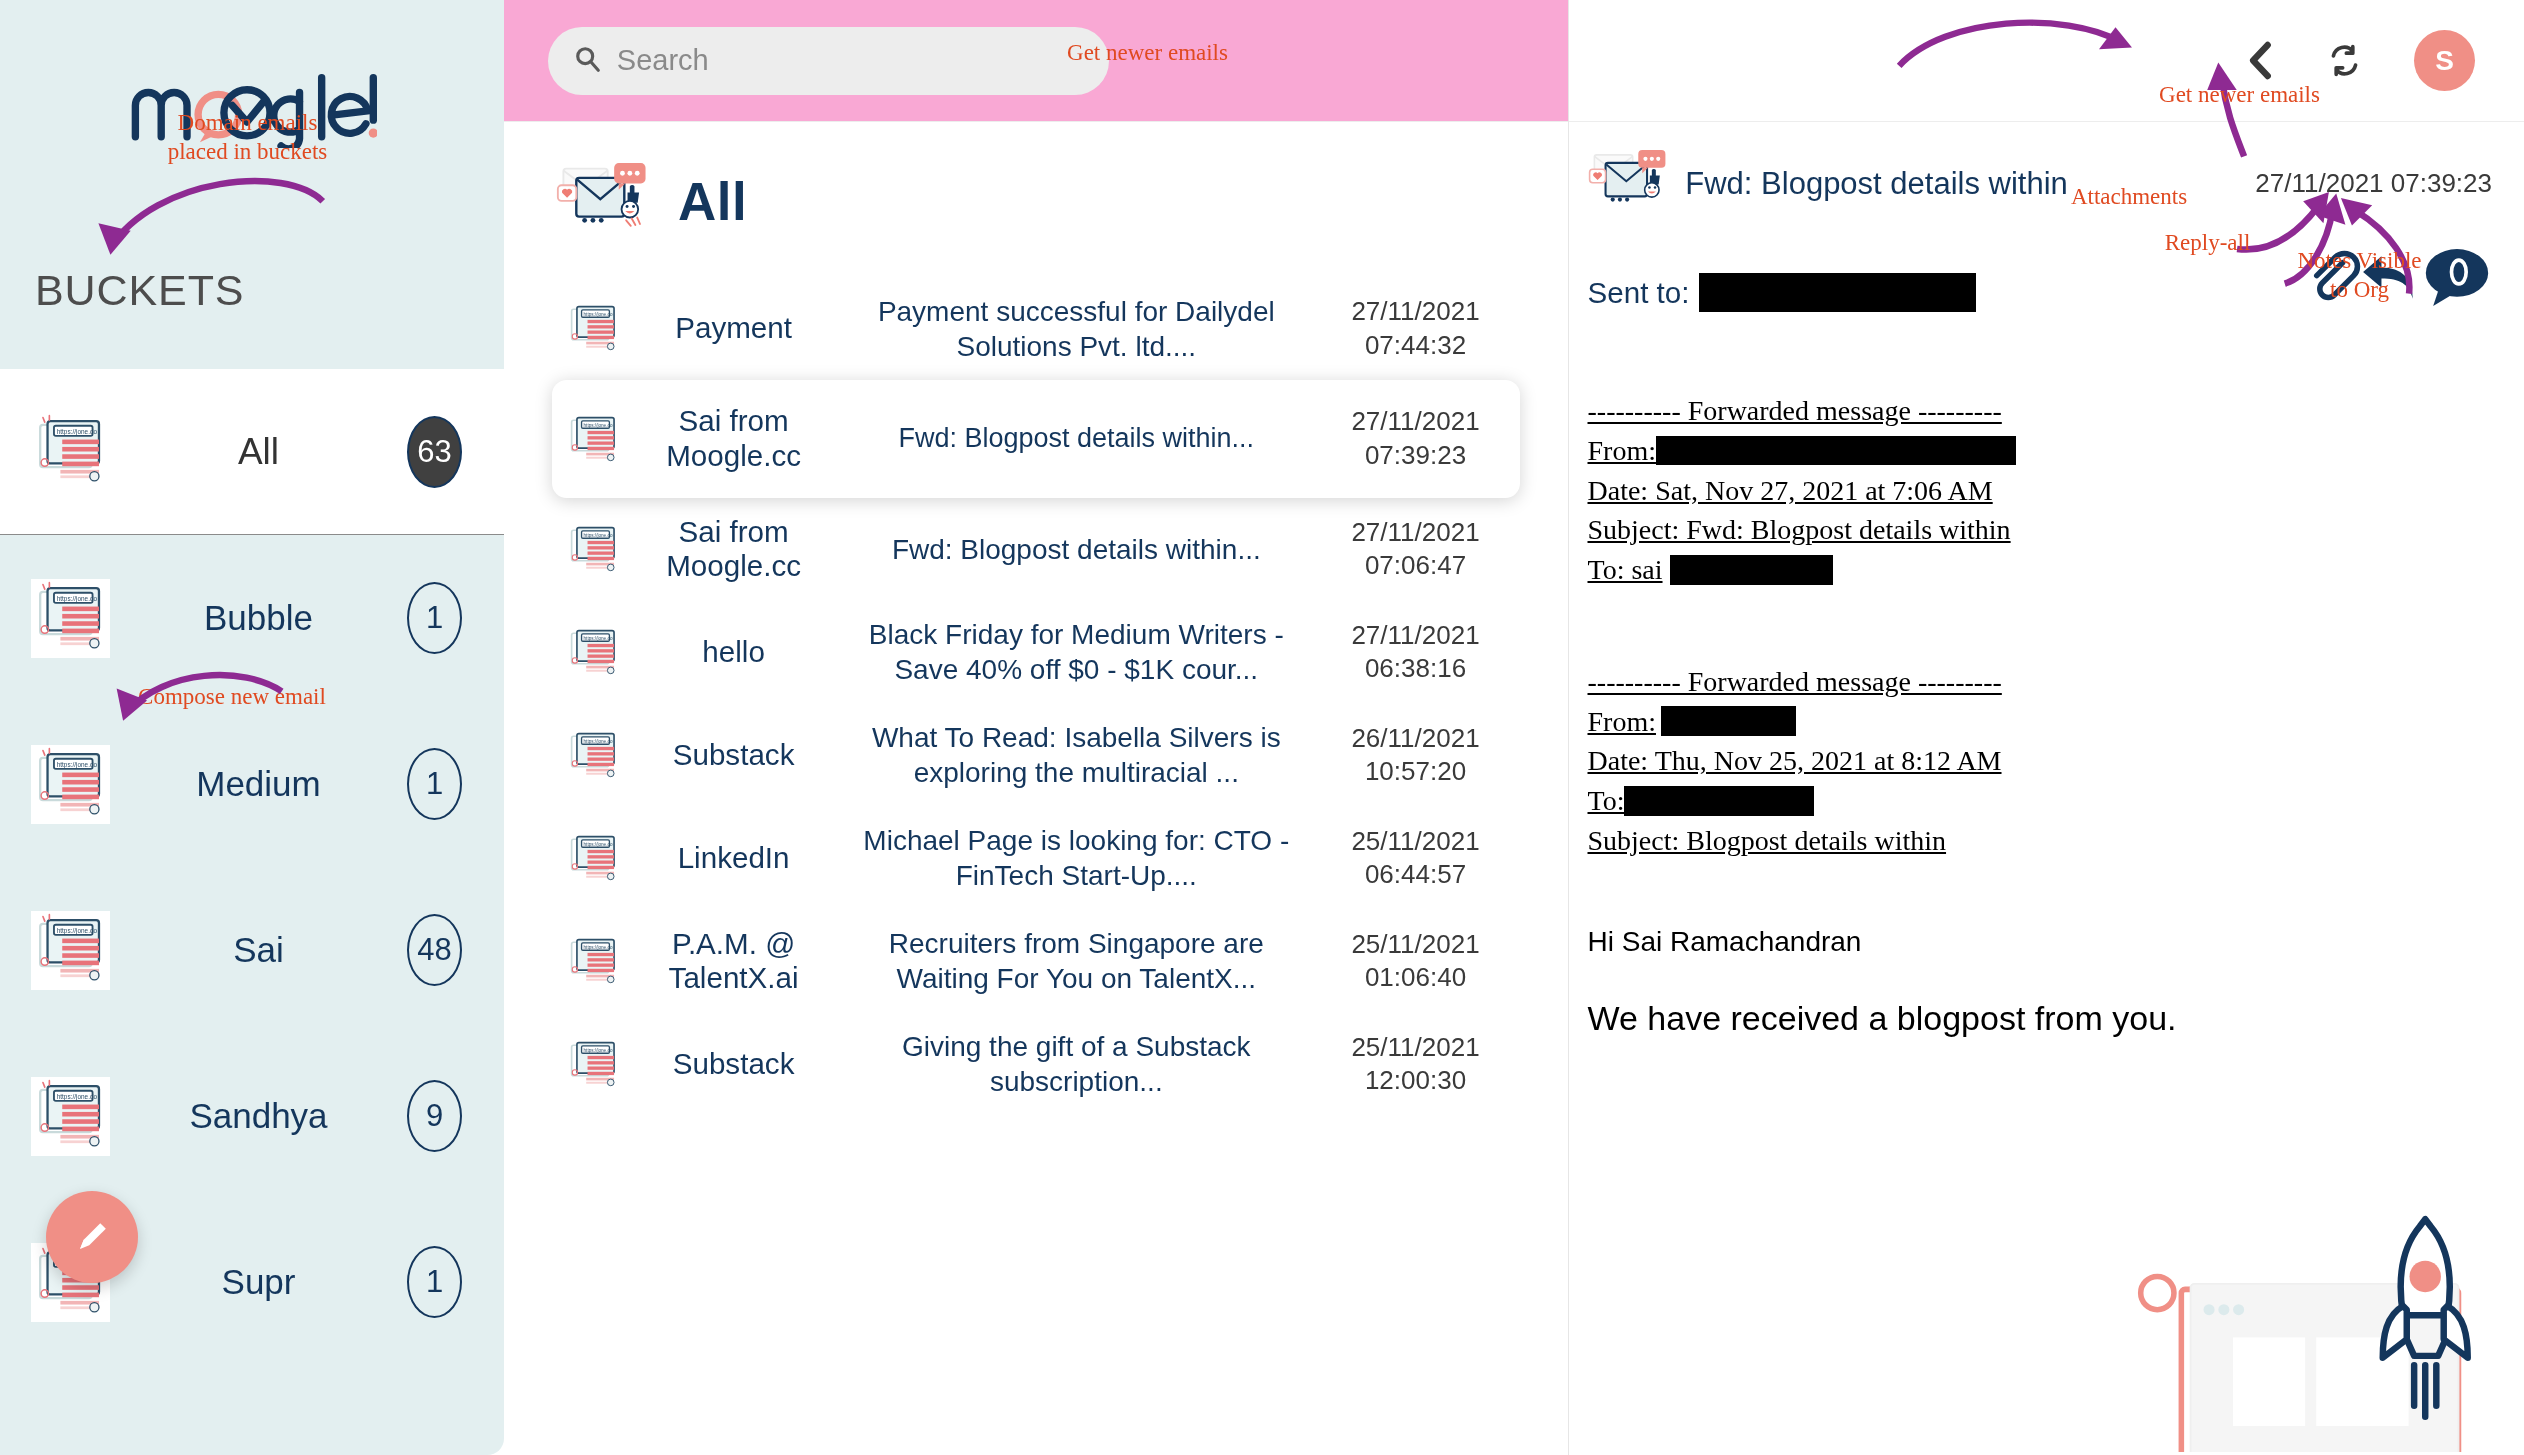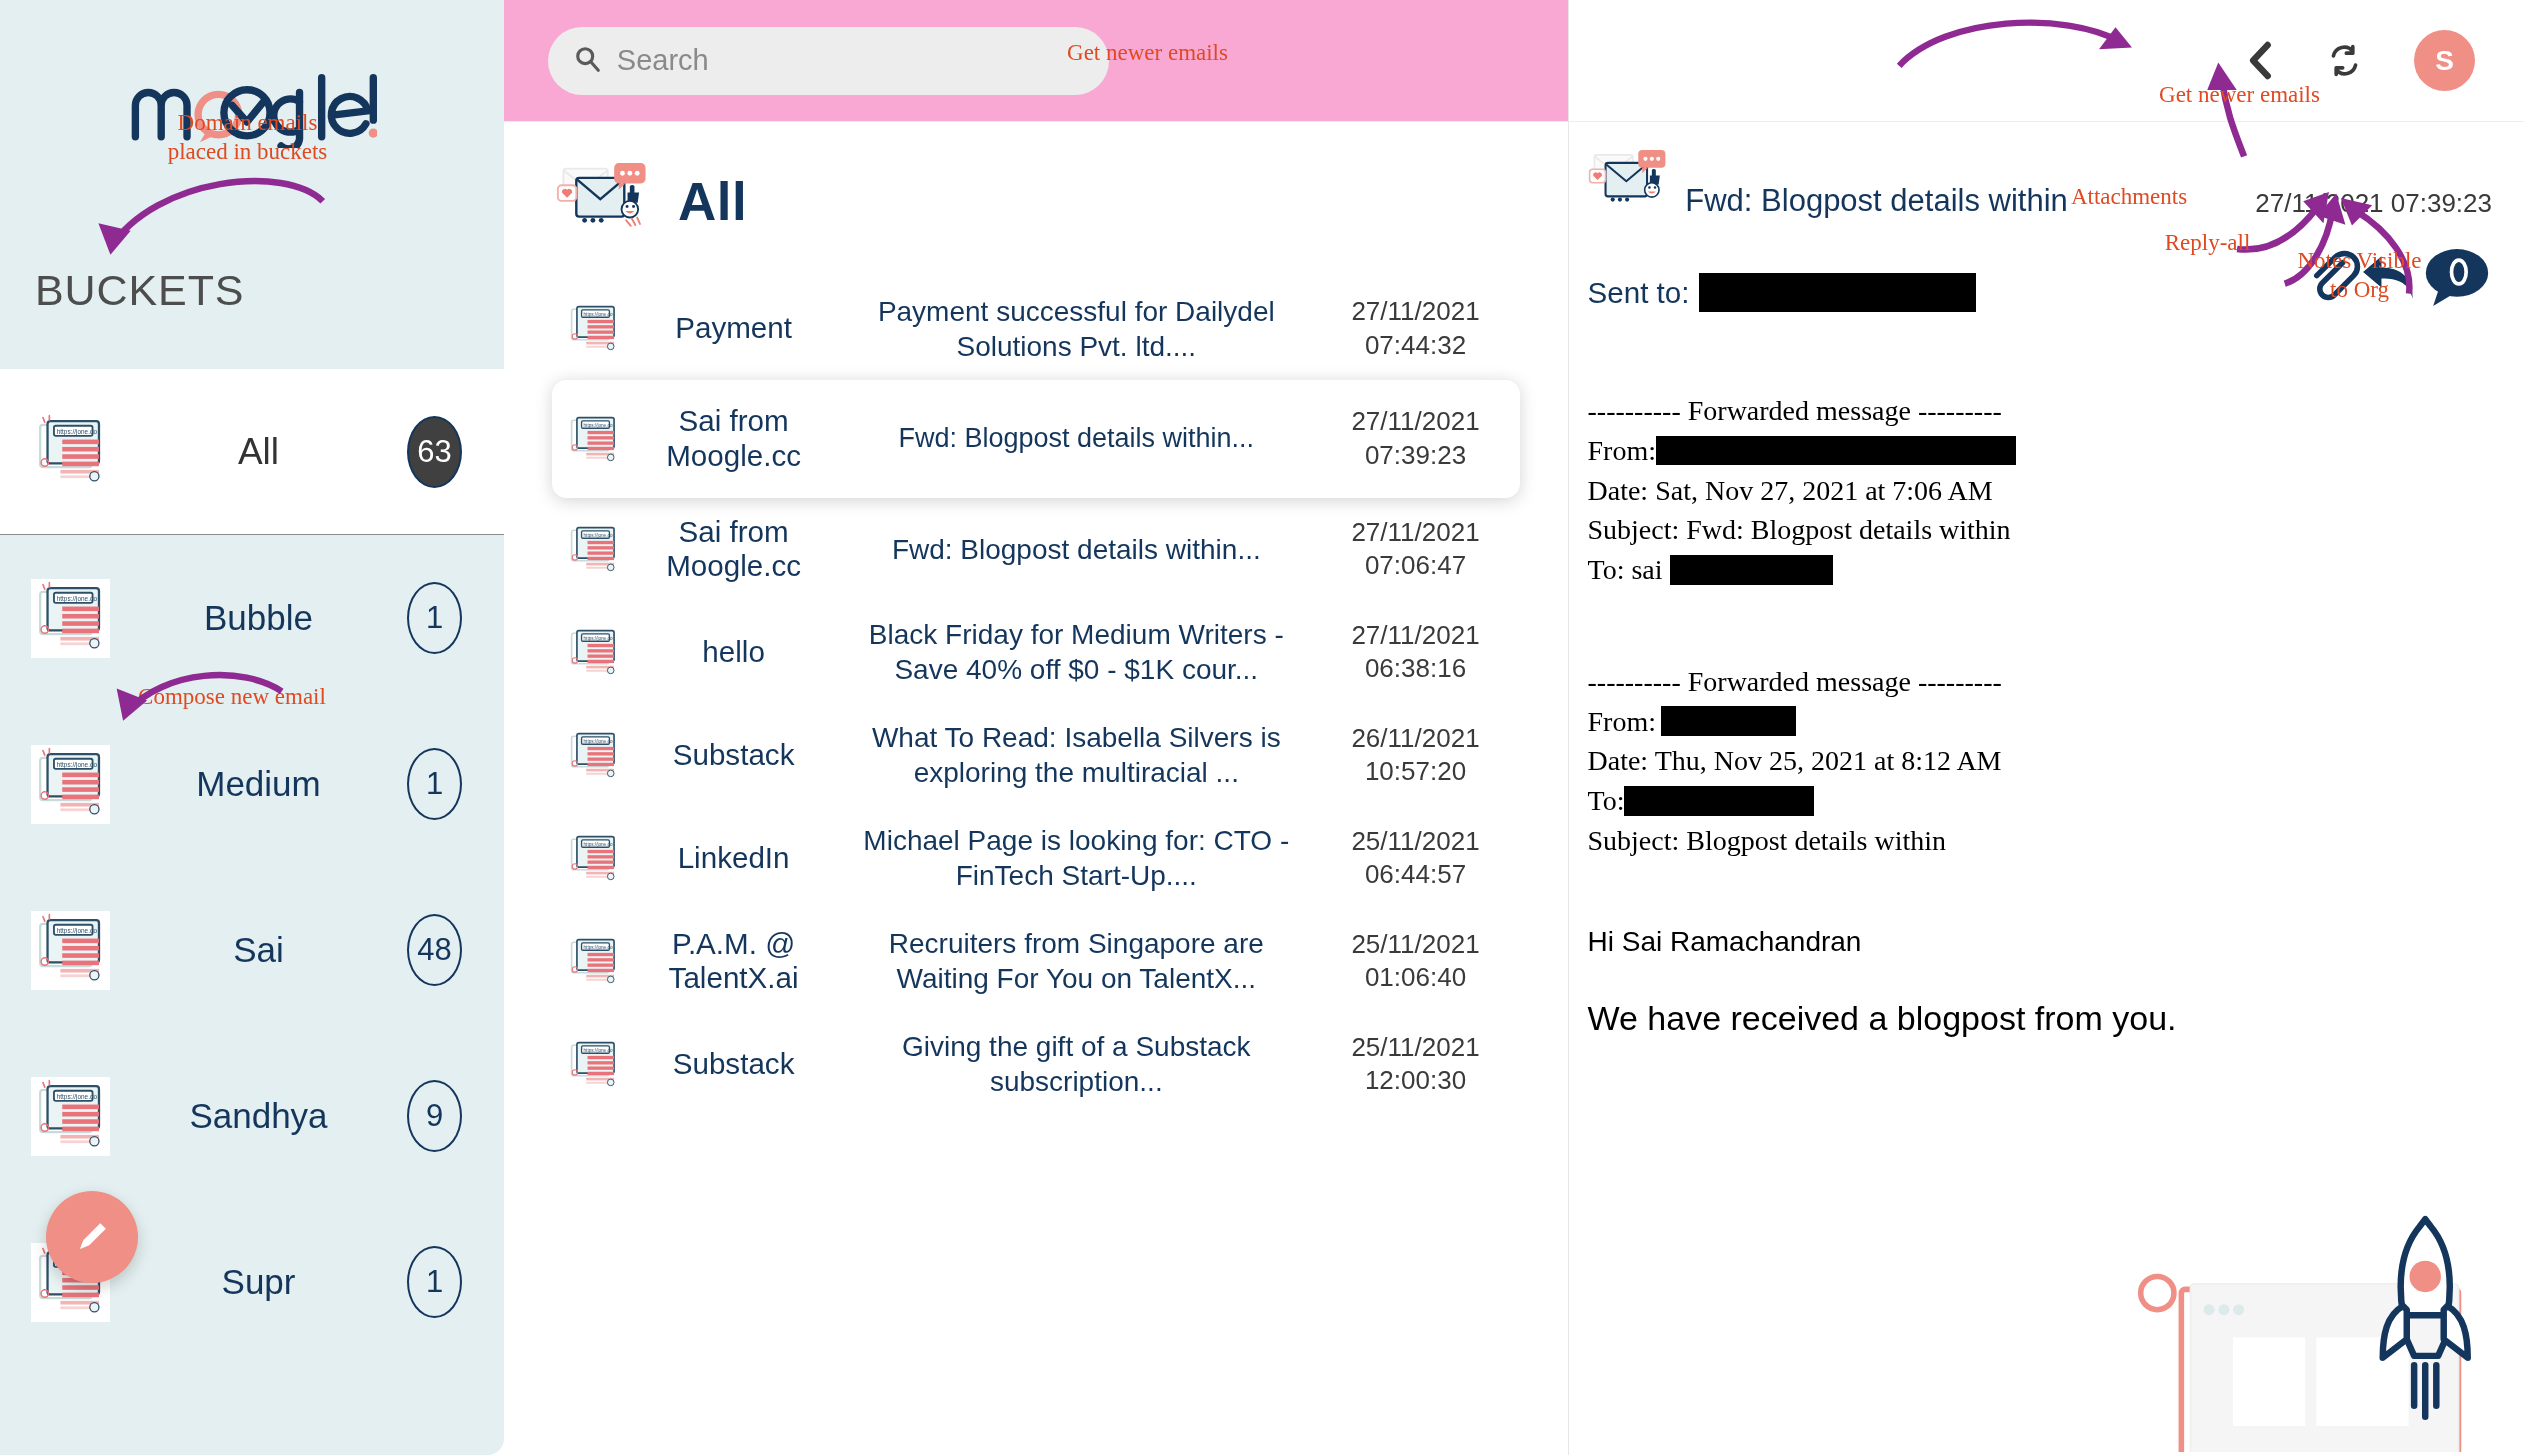--- a/index.html
+++ b/index.html
@@ -148,36 +148,36 @@
     border-bottom: 0.9px solid #ededed; background:#fff;
   }
   .icon-btn { cursor: pointer; display:flex; align-items:center; justify-content:center; }
   .avatar {
     width: 61px; height: 61px; border-radius: 50%;
     background: #f08f86; color: #fff;
     display: flex; align-items: center; justify-content: center;
     font-size: 28px; font-weight: 600;
   }
   .detail-head {
-    display: flex; align-items: flex-end; gap: 14.8px;
+    display: flex; align-items: center; gap: 14.8px;
     padding: 26px 33px 0 18.5px;
   }
   .detail-subject { color: #14365c; font-size: 31px; font-weight: 500; flex: 1 1 auto;}
   .detail-time { color: #3a3a3a; font-size: 26px; }
   .sent-to-line { display: flex; align-items: center; gap: 9.2px; padding: 54px 0 0 18.5px; }
   .sent-to-label { color: #14365c; font-size: 29.6px; }
   .redact { background: #000; display: inline-block; height: 35px; vertical-align: middle;}
   .action-icons {
     position: absolute; right: 35px; top: 247px;
     display: flex; align-items: center; gap: 0px;
   }
   .body-text {
     padding: 79px 0 0 18.5px;
     font-family: "Liberation Serif", serif;
-    font-size: 28px; line-height: 1.42; color: #000;
+    font-size: 28px; line-height: 1.42; color: #000; text-decoration: underline;
   }
   .body-text .blk { display:inline-block; background:#000; height: 29.6px; vertical-align: -5.5px; }
   .spacer-gap { height: 72px; }
   .greet { font-family: "Liberation Sans", sans-serif; font-size: 28px; color:#000; padding: 65px 0 0 18.5px;}
   .lede { font-family: "Liberation Sans", sans-serif; font-size: 34px; color:#000; padding: 41px 0 0 18.5px;}
 
   .rocket-art { position: absolute; right: 0; bottom: 0; pointer-events: none; }
 
   
   .a-get1 { left: 1023px; top: 39px; width: 249px; }

